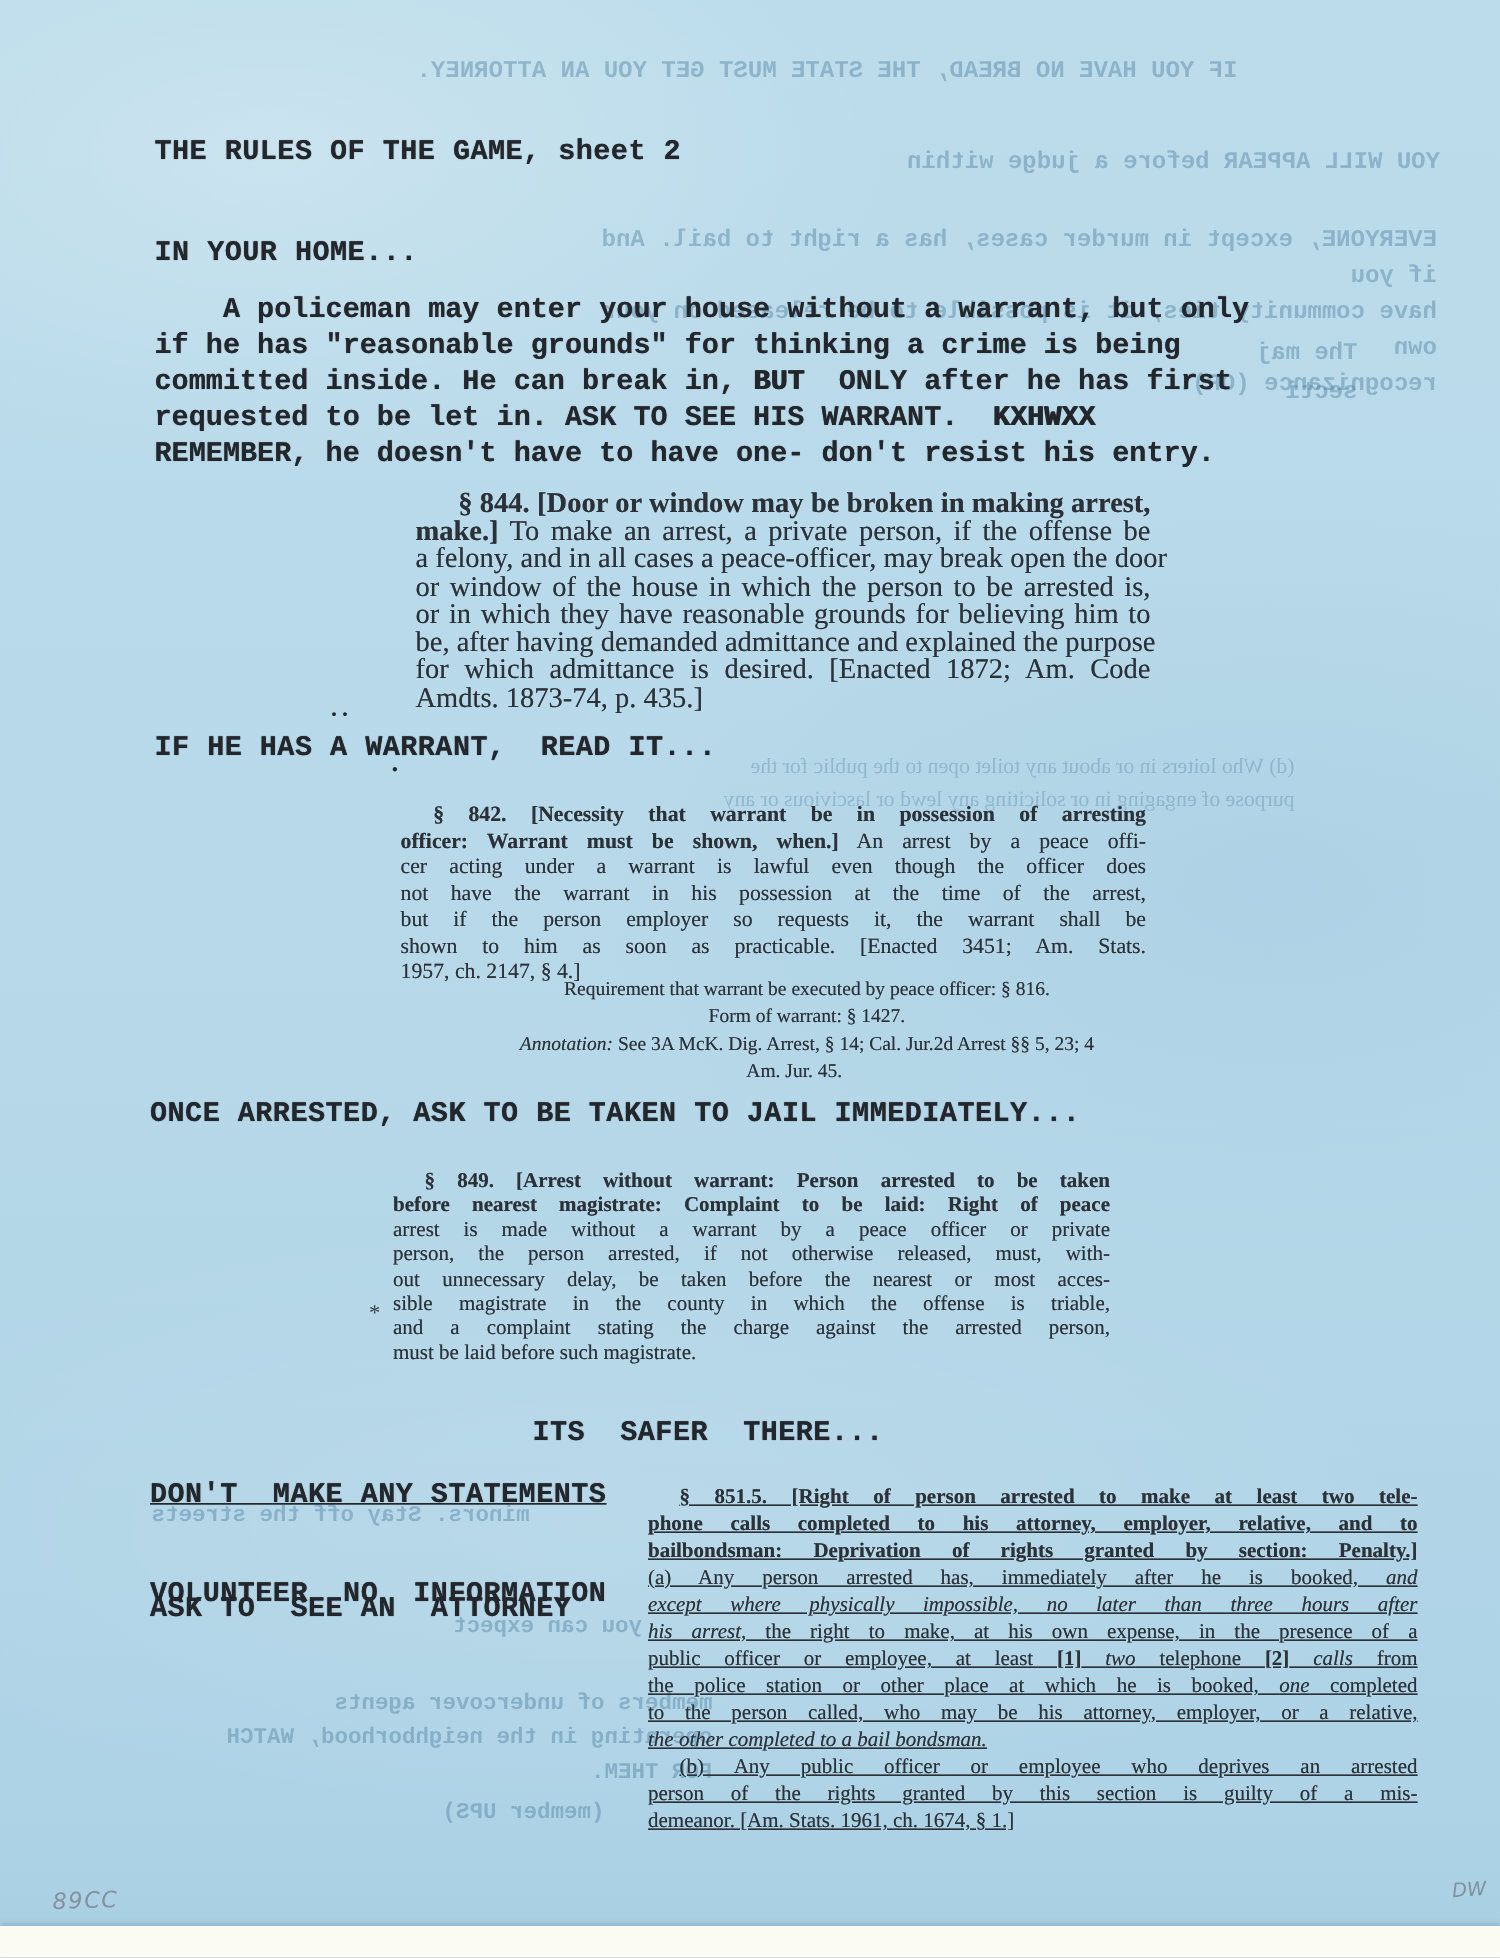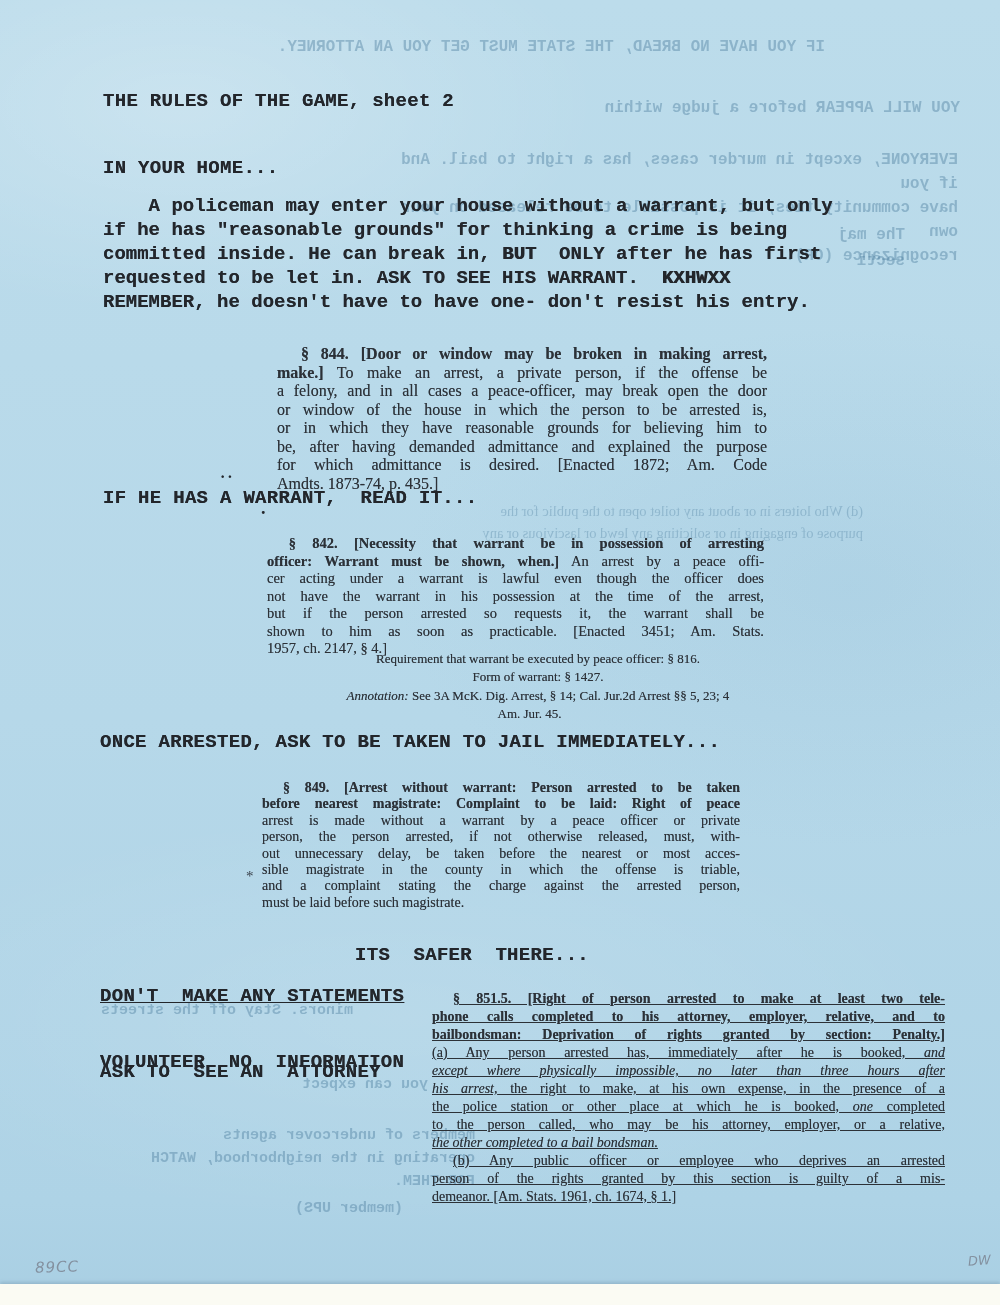--- a/index.html
+++ b/index.html
@@ -40,21 +40,21 @@
   .print{
     font-family:"Liberation Serif","DejaVu Serif",serif;
     color:#2c3137;
     text-shadow:0 0 .4px rgba(30,35,45,.55);
   }
   .print .pl{white-space:nowrap;text-align:justify;text-align-last:justify;}
   .print .pl.end{text-align-last:left;}
   .print .pl.ind{text-indent:1.5em;}
   .print .b, .type .b{font-weight:bold;}
   .print .i{font-style:italic;}
-  #s844{left:277px;top:345px;width:490px;font-size:16px;line-height:18.5px;}
+  #s844{left:277px;top:327px;width:490px;font-size:19px;line-height:18.5px;}
   #s842{left:267px;top:535px;width:497px;font-size:14.5px;line-height:17.5px;}
   #notes842{left:277px;top:650px;width:505px;font-size:13px;line-height:18.3px;}
   #notes842 .pl{text-align:center;text-align-last:auto;white-space:nowrap;}
   #notes842 .pl.ind{text-indent:1.3em;}
   #s849{left:262px;top:780px;width:478px;font-size:14px;line-height:16.4px;}
   #s851{left:432px;top:990px;width:513px;font-size:14px;line-height:18px;text-decoration:underline;}
 
   
   .ghost{
     position:absolute;
@@ -143,21 +143,21 @@
       <div class="pl end"><span>Amdts. 1873-74, p. 435.]</span></div>
     </div>
 
   <div class="abs type type-h" id="h-warrant">IF HE HAS A WARRANT,  READ IT...</div>
 
   <div class="abs print" id="s842">
       <div class="pl ind"><span class="b">§ 842.  [Necessity that warrant be in possession of arresting</span></div>
       <div class="pl"><span class="b">officer: Warrant must be shown, when.]</span><span>  An arrest by a peace offi-</span></div>
       <div class="pl"><span>cer acting under a warrant is lawful even though the officer does</span></div>
       <div class="pl"><span>not have the warrant in his possession at the time of the arrest,</span></div>
-      <div class="pl"><span>but if the person arrested so requests it, the warrant shall be</span></div>
+      <div class="pl"><span>but if the person employer so requests it, the warrant shall be</span></div>
       <div class="pl"><span>shown to him as soon as practicable.  [Enacted 3451; Am. Stats.</span></div>
       <div class="pl end"><span>1957, ch. 2147, § 4.]</span></div>
     </div>
 
   <div class="abs print" id="notes842">
       <div class="pl ind"><span>Requirement that warrant be executed by peace officer: § 816.</span></div>
       <div class="pl ind"><span>Form of warrant: § 1427.</span></div>
       <div class="pl ind"><span class="i">Annotation:</span><span> See 3A McK. Dig. Arrest, § 14; Cal. Jur.2d Arrest §§ 5, 23; 4</span></div>
       <div class="pl end"><span>Am. Jur. 45.</span></div>
     </div>
@@ -181,20 +181,21 @@
   <div class="abs type type-h" id="h-information">VOLUNTEER  NO  INFORMATION</div>
   <div class="abs type type-h" id="h-attorney">ASK TO  SEE AN  ATTORNEY</div>
 
   <div class="abs print" id="s851">
       <div class="pl ind"><span class="b">§ 851.5.  [Right of person arrested to make at least two tele-</span></div>
       <div class="pl"><span class="b">phone calls completed to his attorney, employer, relative, and to</span></div>
       <div class="pl"><span class="b">bailbondsman: Deprivation of rights granted by section: Penalty.]</span></div>
       <div class="pl"><span>(a) Any person arrested has, immediately after he is booked, </span><span class="i">and</span></div>
       <div class="pl"><span class="i">except where physically impossible, no later than three hours after</span></div>
       <div class="pl"><span class="i">his arrest,</span><span> the right to make, at his own expense, in the presence of a</span></div>
+      <div class="pl"><span>public officer or employee, at least </span><span class="b">[1]</span><span> </span><span class="i">two</span><span> telephone </span><span class="b">[2]</span><span> </span><span class="i">calls</span><span> from</span></div>
       <div class="pl"><span>the police station or other place at which he is booked, </span><span class="i">one</span><span> completed</span></div>
       <div class="pl"><span>to the person called, who may be his attorney, employer, or a relative,</span></div>
       <div class="pl end"><span class="i">the other completed to a bail bondsman.</span></div>
       <div class="pl ind"><span>(b) Any public officer or employee who deprives an arrested</span></div>
       <div class="pl"><span>person of the rights granted by this section is guilty of a mis-</span></div>
       <div class="pl end"><span>demeanor.  [Am. Stats. 1961, ch. 1674, § 1.]</span></div>
     </div>
 
   <div class="artifact" id="a-dots">··</div>
   <div class="artifact" id="a-period">.</div>

